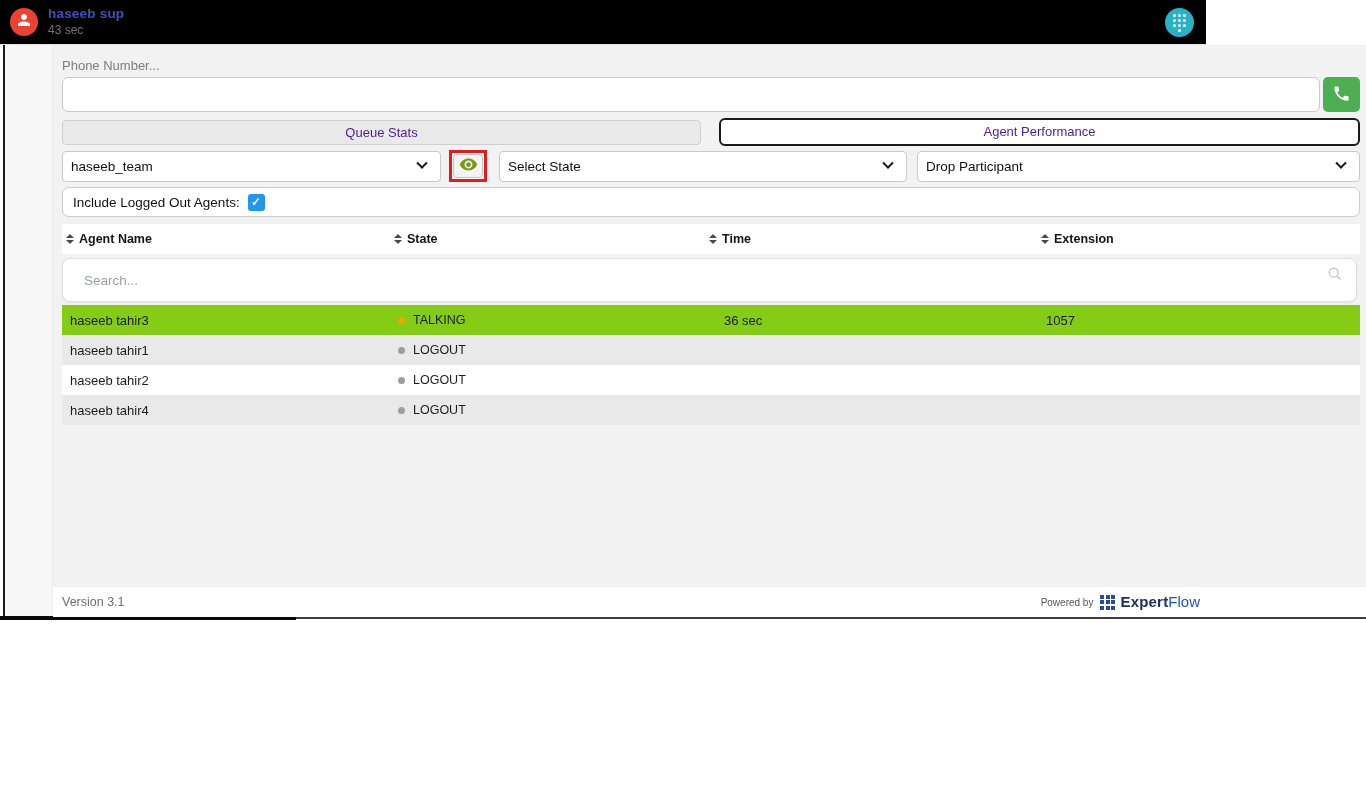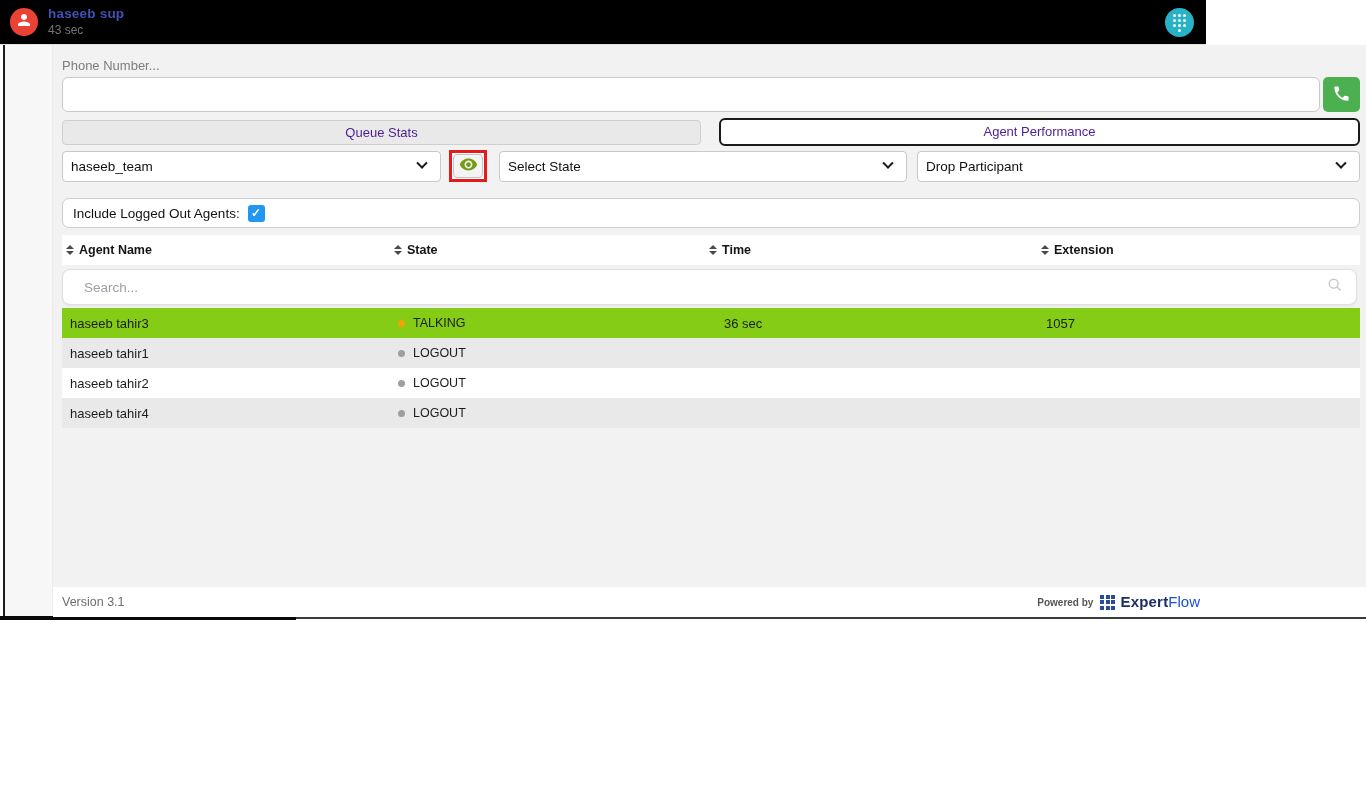--- a/index.html
+++ b/index.html
@@ -51,40 +51,40 @@
     padding:0 14px 0 8px; cursor:pointer; justify-content:space-between; }
   .sel-team { width:379px; }
   .sel-state { width:408px; margin-right:10px; }
   .sel-drop { flex:1; }
   .chev { width:8px; height:8px; border-right:2.2px solid #1a1a1a; border-bottom:2.2px solid #1a1a1a;
     transform:rotate(45deg) translate(-2px,-2px); flex:none; }
   .eye-wrap { margin:0 12px 0 8px; border:3px solid #e31b1c; padding:1px; background:#fff; }
   .eye-btn { width:30px; height:24px; background:#f4f4f4; border:1px solid #c4c4c4;
     border-radius:4px; display:flex; align-items:center; justify-content:center; cursor:pointer; }
 
-  .chk-bar { margin-top:16px; height:30px; background:#fff; border:1px solid #cdcdcd;
+  .chk-bar { margin-top:5px; height:30px; background:#fff; border:1px solid #cdcdcd;
     border-radius:7px; display:flex; align-items:center; padding:0 10px; gap:8px; }
   .chk-label { font-size:13.5px; color:#111; font-weight:500; }
   .checkbox { width:17px; height:17px; background:#2196f3; border-radius:3px; color:#fff;
     font-size:12px; font-weight:700; display:flex; align-items:center; justify-content:center;
     cursor:pointer; }
 
   
   .table { margin-top:7px; }
   .t-grid { display:grid; grid-template-columns:328px 315px 332px 1fr; }
   .t-head { background:#fff; height:30px; align-items:center; font-weight:700; font-size:12.5px;
     color:#141414; }
   .t-head .cell { display:flex; align-items:center; gap:5px; padding-left:4px; cursor:pointer; }
   .sort { display:inline-flex; flex-direction:column; gap:2px; }
   .sort i { width:0; height:0; border-left:4px solid transparent; border-right:4px solid transparent; }
   .sort .up   { border-bottom:4.5px solid #4a4a4a; }
   .sort .down { border-top:4.5px solid #4a4a4a; }
 
   .search-wrap { position:relative; margin:4px 3px 3px 0; }
-  .search-input { width:100%; height:36px; background:#fff; border:1px solid #e0e0e0;
+  .search-input { width:100%; height:44px; background:#fff; border:1px solid #e0e0e0;
     border-radius:8px; padding:0 34px 0 21px; font-size:13.5px; outline:none;
     box-shadow:0 1px 2px rgba(0,0,0,.06); }
   .search-input::placeholder { color:#9aa0a6; }
   .search-icon { position:absolute; right:14px; top:8px; }
 
   .t-row { height:30px; align-items:center; font-size:13px; color:#1c1c1c; cursor:pointer; }
   .t-row .c-name { padding-left:8px; }
   .t-row .c-state { display:flex; align-items:center; gap:8px; padding-left:8px;
     font-size:12.5px; }
   .t-row .c-time { padding-left:19px; }
@@ -94,21 +94,21 @@
   .row-plain { background:#fff; }
   .dot { width:7px; height:7px; border-radius:50%; flex:none; }
   .dot-talking { background:#f0a500; }
   .dot-logout { background:#9e9e9e; }
 
   
   .app-footer { position:absolute; left:0; bottom:0; width:100%; height:30px; background:#fff;
     display:flex; align-items:center; justify-content:space-between; padding:0 166px 0 9px; }
   .version { color:#6e6e6e; font-size:12.5px; }
   .powered { display:flex; align-items:center; gap:5px; }
-  .powered-by { font-size:10px; color:#555; font-weight:700; }
+  .powered-by { font-size:10px; color:#555; font-weight:400; }
   .ef-logo { display:grid; grid-template-columns:repeat(3,4px); gap:1.5px; margin-left:2px; }
   .ef-sq { width:4px; height:4px; background:#2a4b9b; }
   .ef-bold { font-size:15px; font-weight:700; color:#1d2e62; letter-spacing:.2px; }
   .ef-light { font-size:15px; color:#1d4ed8; }
 </style>
 </head>
 <body>
 
 <header class="topbar">
   <div class="avatar">

